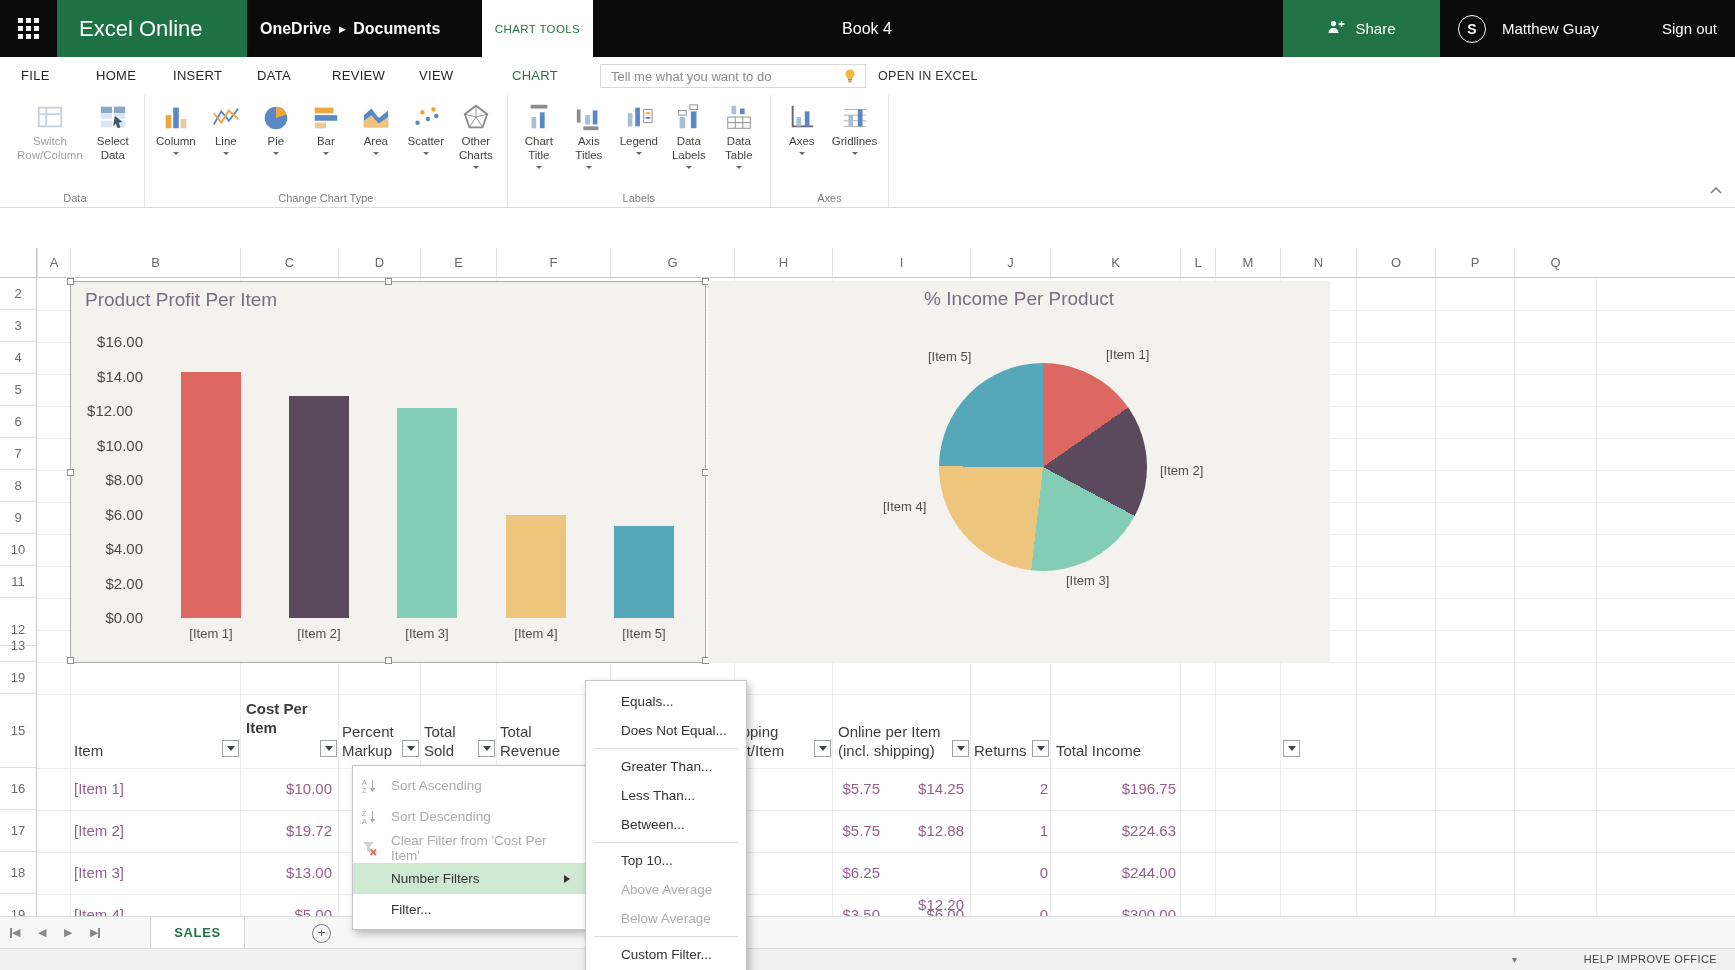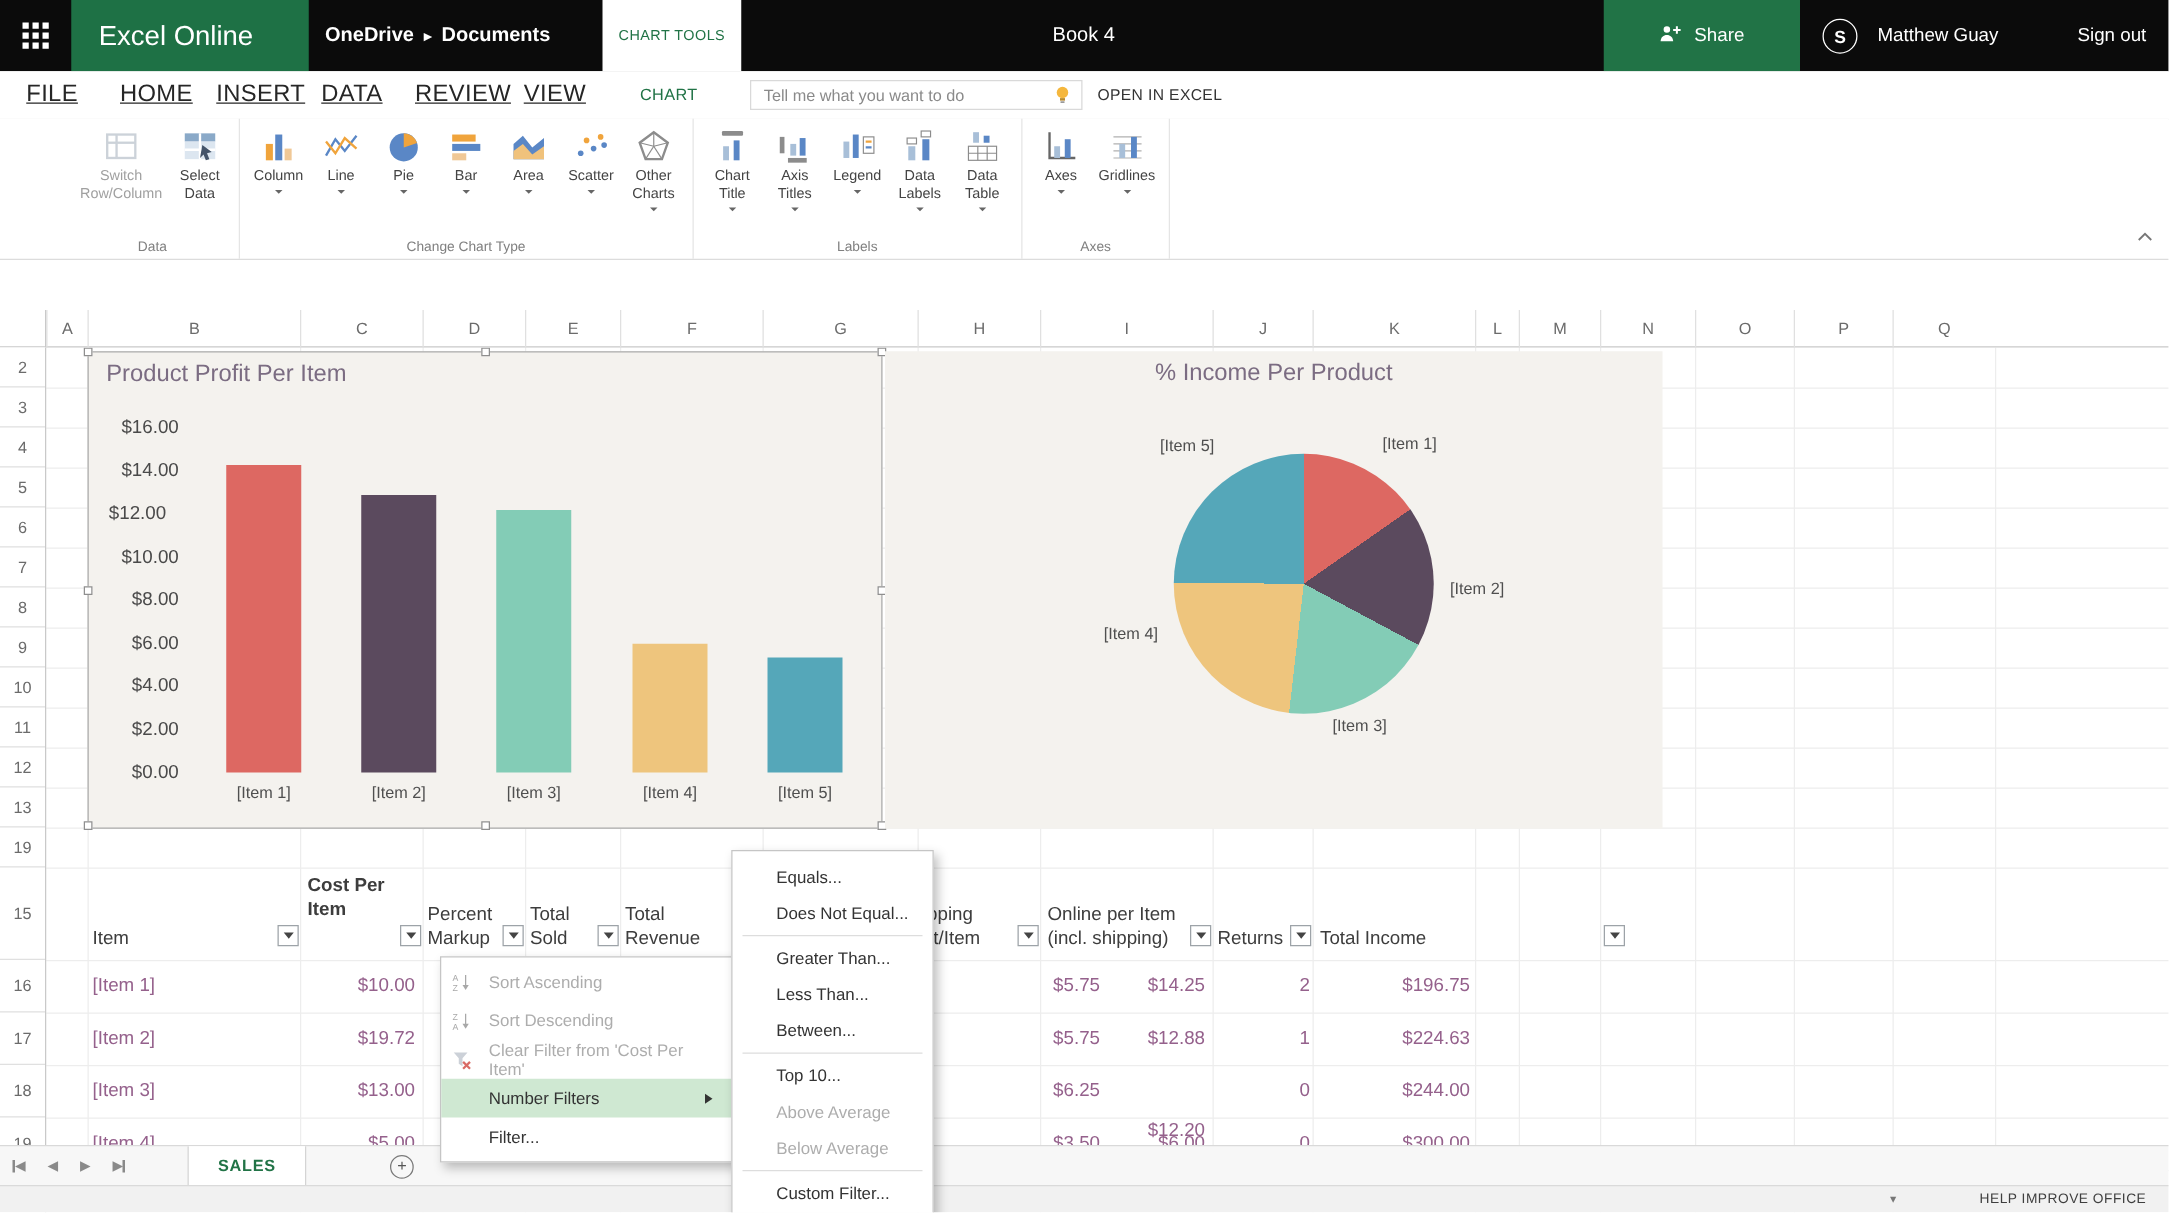--- a/index.html
+++ b/index.html
@@ -15,30 +15,30 @@
   #charttools{position:absolute;left:482px;top:0;width:111px;height:57px;background:#fff;color:#217346;display:flex;align-items:center;justify-content:center;font-size:11.5px;letter-spacing:.4px;}
   #doctitle{position:absolute;left:767px;top:0;width:200px;height:57px;display:flex;align-items:center;justify-content:center;font-size:16px;}
   #share{position:absolute;left:1283px;top:0;width:157px;height:57px;background:#217346;display:flex;align-items:center;justify-content:center;gap:10px;font-size:15px;cursor:pointer;}
   #skype{position:absolute;left:1449px;top:0;width:46px;height:57px;display:flex;align-items:center;justify-content:center;cursor:pointer;}
   #skype .circ{width:26px;height:26px;border:1.6px solid #fff;border-radius:50%;display:flex;align-items:center;justify-content:center;font-size:14px;font-weight:bold;}
   #username{position:absolute;left:1502px;top:0;height:57px;display:flex;align-items:center;font-size:15px;}
   #signout{position:absolute;left:1662px;top:0;height:57px;display:flex;align-items:center;font-size:15px;cursor:pointer;}
 
   
   #menubar{position:absolute;left:0;top:57px;width:1735px;height:38px;background:#fff;border-bottom:1px solid #ececec;z-index:10;}
-  .mtab{position:absolute;top:0;height:38px;line-height:38px;font-size:19px;color:#262626;letter-spacing:.3px;cursor:pointer;text-decoration:underline;}
+  .mtab{position:absolute;top:0;height:38px;line-height:38px;font-size:13px;color:#262626;letter-spacing:.3px;cursor:pointer;}
   #chart-tab{position:absolute;left:505px;top:0;width:60px;height:38px;line-height:38px;text-align:center;font-size:13px;color:#217346;letter-spacing:.3px;cursor:pointer;}
   #tellme{position:absolute;left:600px;top:7px;width:266px;height:24px;border:1px solid #d9d9d9;box-sizing:border-box;display:flex;align-items:center;background:#fff;}
   #tellme input{flex:1;border:none;outline:none;font-size:13px;padding-left:10px;font-family:inherit;color:#444;background:transparent;}
   #tellme input::placeholder{color:#8a8a8a;}
   #openexcel{position:absolute;left:878px;top:0;height:38px;line-height:38px;font-size:12.5px;letter-spacing:.3px;color:#333;cursor:pointer;}
 
   
   #ribbon{position:absolute;left:0;top:95px;width:1735px;height:113px;background:#fff;border-bottom:1px solid #dcdcdc;z-index:10;box-sizing:border-box;}
-  #ribbon-groups{display:flex;height:112px;padding-left:6px;margin-left:47px;}
+  #ribbon-groups{display:flex;height:112px;padding-left:6px;}
   .rgroup{position:relative;display:flex;flex-direction:column;padding:3px 6px 18px;border-right:1px solid #e5e5e5;box-sizing:border-box;}
   .rrow{display:flex;align-items:flex-start;}
   .rbtn{display:flex;flex-direction:column;align-items:center;padding:3px 5px;cursor:pointer;min-width:40px;}
   .rbtn.disabled{cursor:default;}
   .rbtn.disabled .rlbl{color:#a0a0a0;}
   .rbtn.disabled .ric{opacity:.5;}
   .ric{height:32px;display:flex;align-items:center;}
   .ric svg{width:30px;height:30px;}
   .rlbl{font-size:11.5px;color:#444;text-align:center;white-space:pre-line;line-height:1.2;margin-top:2px;}
   .rcaret{width:0;height:0;border:3.5px solid transparent;border-top-color:#666;margin-top:3px;}
@@ -457,21 +457,21 @@
       <div class="rhcell" style="top: 0px; height: 32px;">2</div>
       <div class="rhcell" style="top: 32px; height: 32px;">3</div>
       <div class="rhcell" style="top: 64px; height: 32px;">4</div>
       <div class="rhcell" style="top: 96px; height: 32px;">5</div>
       <div class="rhcell" style="top: 128px; height: 32px;">6</div>
       <div class="rhcell" style="top: 160px; height: 32px;">7</div>
       <div class="rhcell" style="top: 192px; height: 32px;">8</div>
       <div class="rhcell" style="top: 224px; height: 32px;">9</div>
       <div class="rhcell" style="top: 256px; height: 32px;">10</div>
       <div class="rhcell" style="top: 288px; height: 32px;">11</div>
-      <div class="rhcell" style="top: 320px; height: 32px;">12</div>
+      <div class="rhcell" style="top: 336px; height: 32px;">12</div>
       <div class="rhcell" style="top: 352px; height: 32px;">13</div>
       <div class="rhcell" style="top: 384px; height: 32px;">19</div>
       <div class="rhcell" style="top: 416px; height: 74px;">15</div>
       <div class="rhcell" style="top: 490px; height: 42px;">16</div>
       <div class="rhcell" style="top: 532px; height: 42px;">17</div>
       <div class="rhcell" style="top: 574px; height: 42px;">18</div>
       <div class="rhcell" style="top: 616px; height: 42px;">19</div>
     </div>
 
   <div id="chart-bar">

